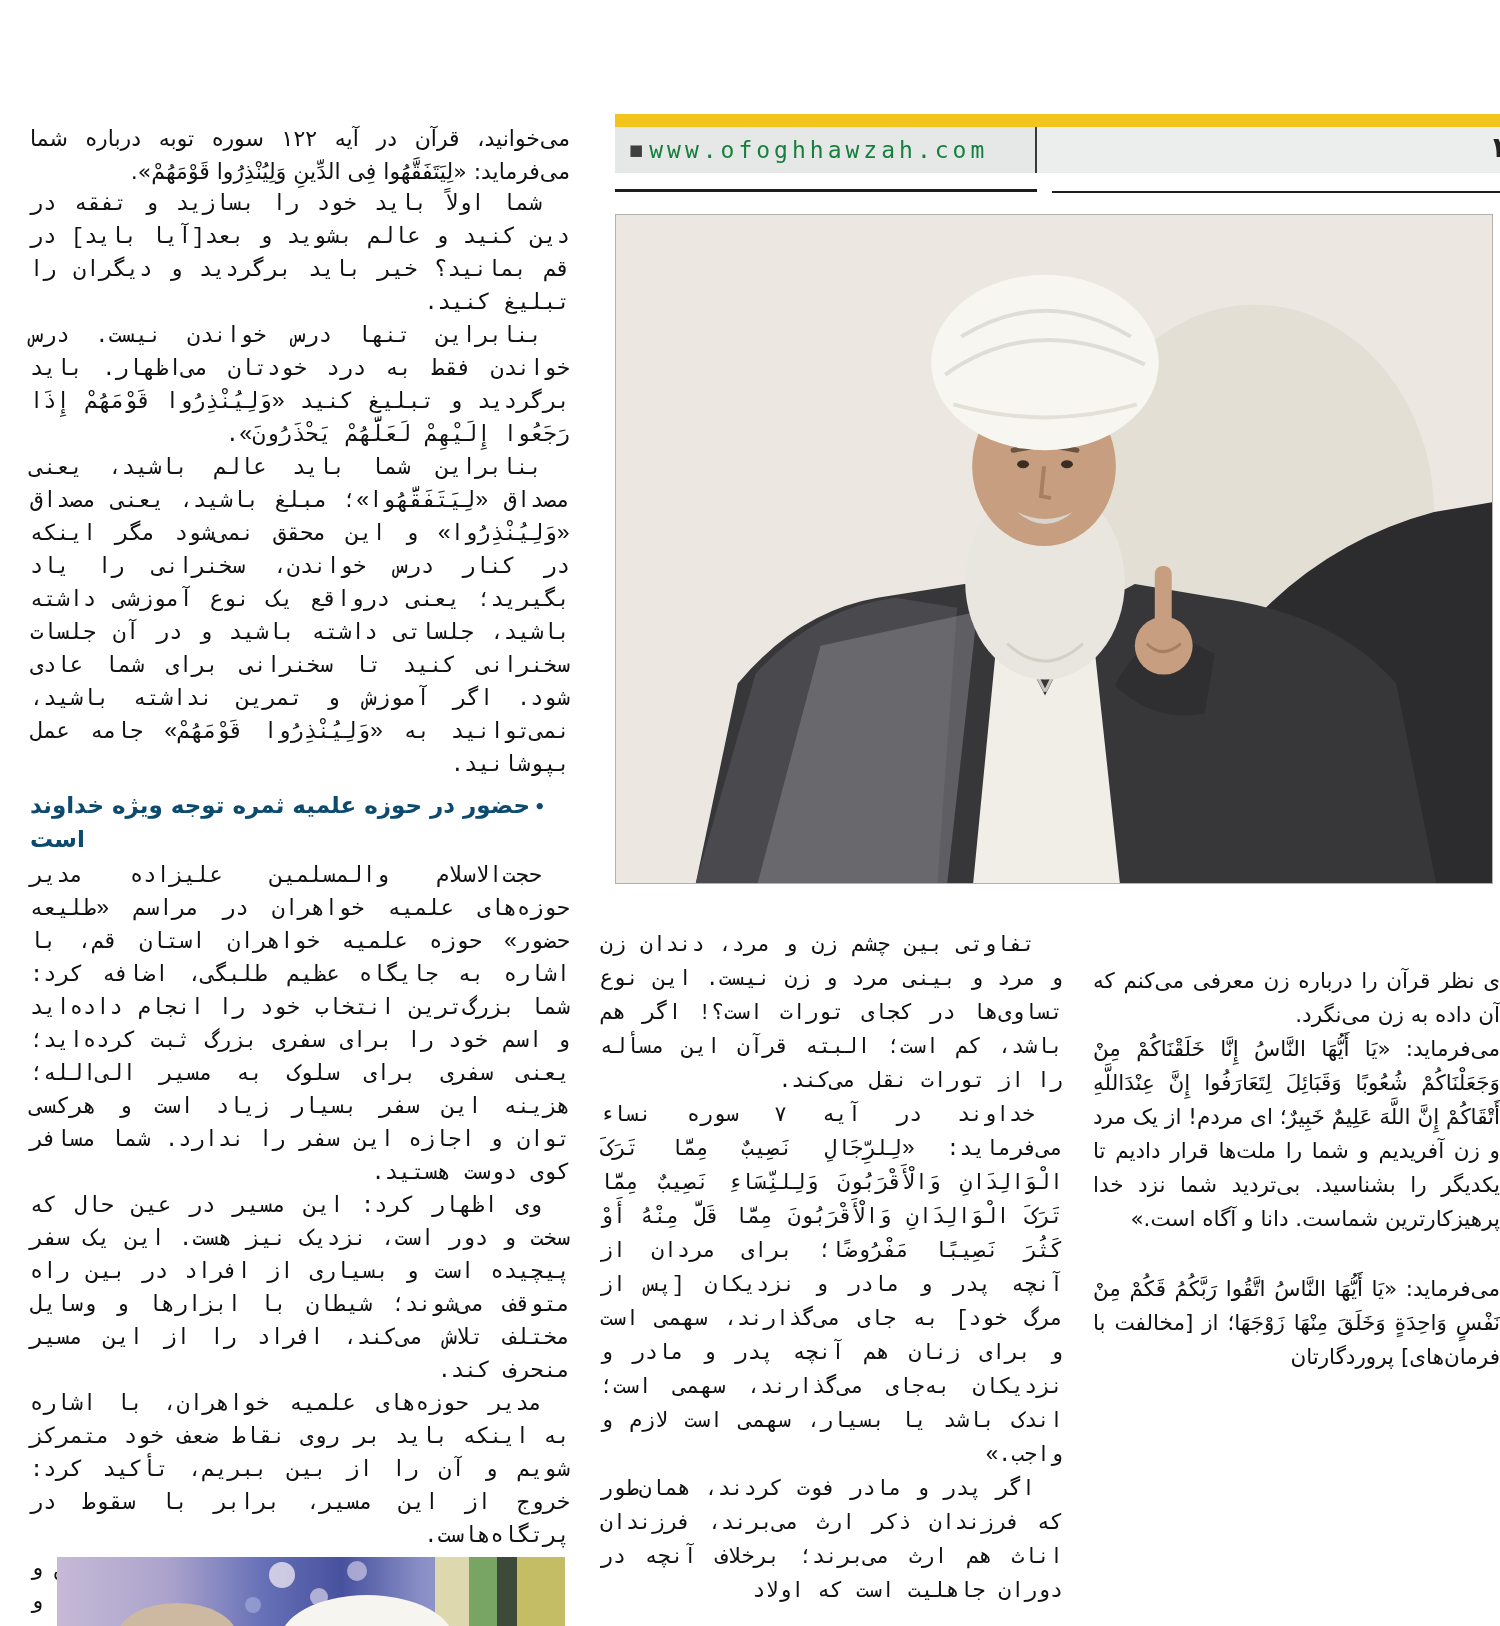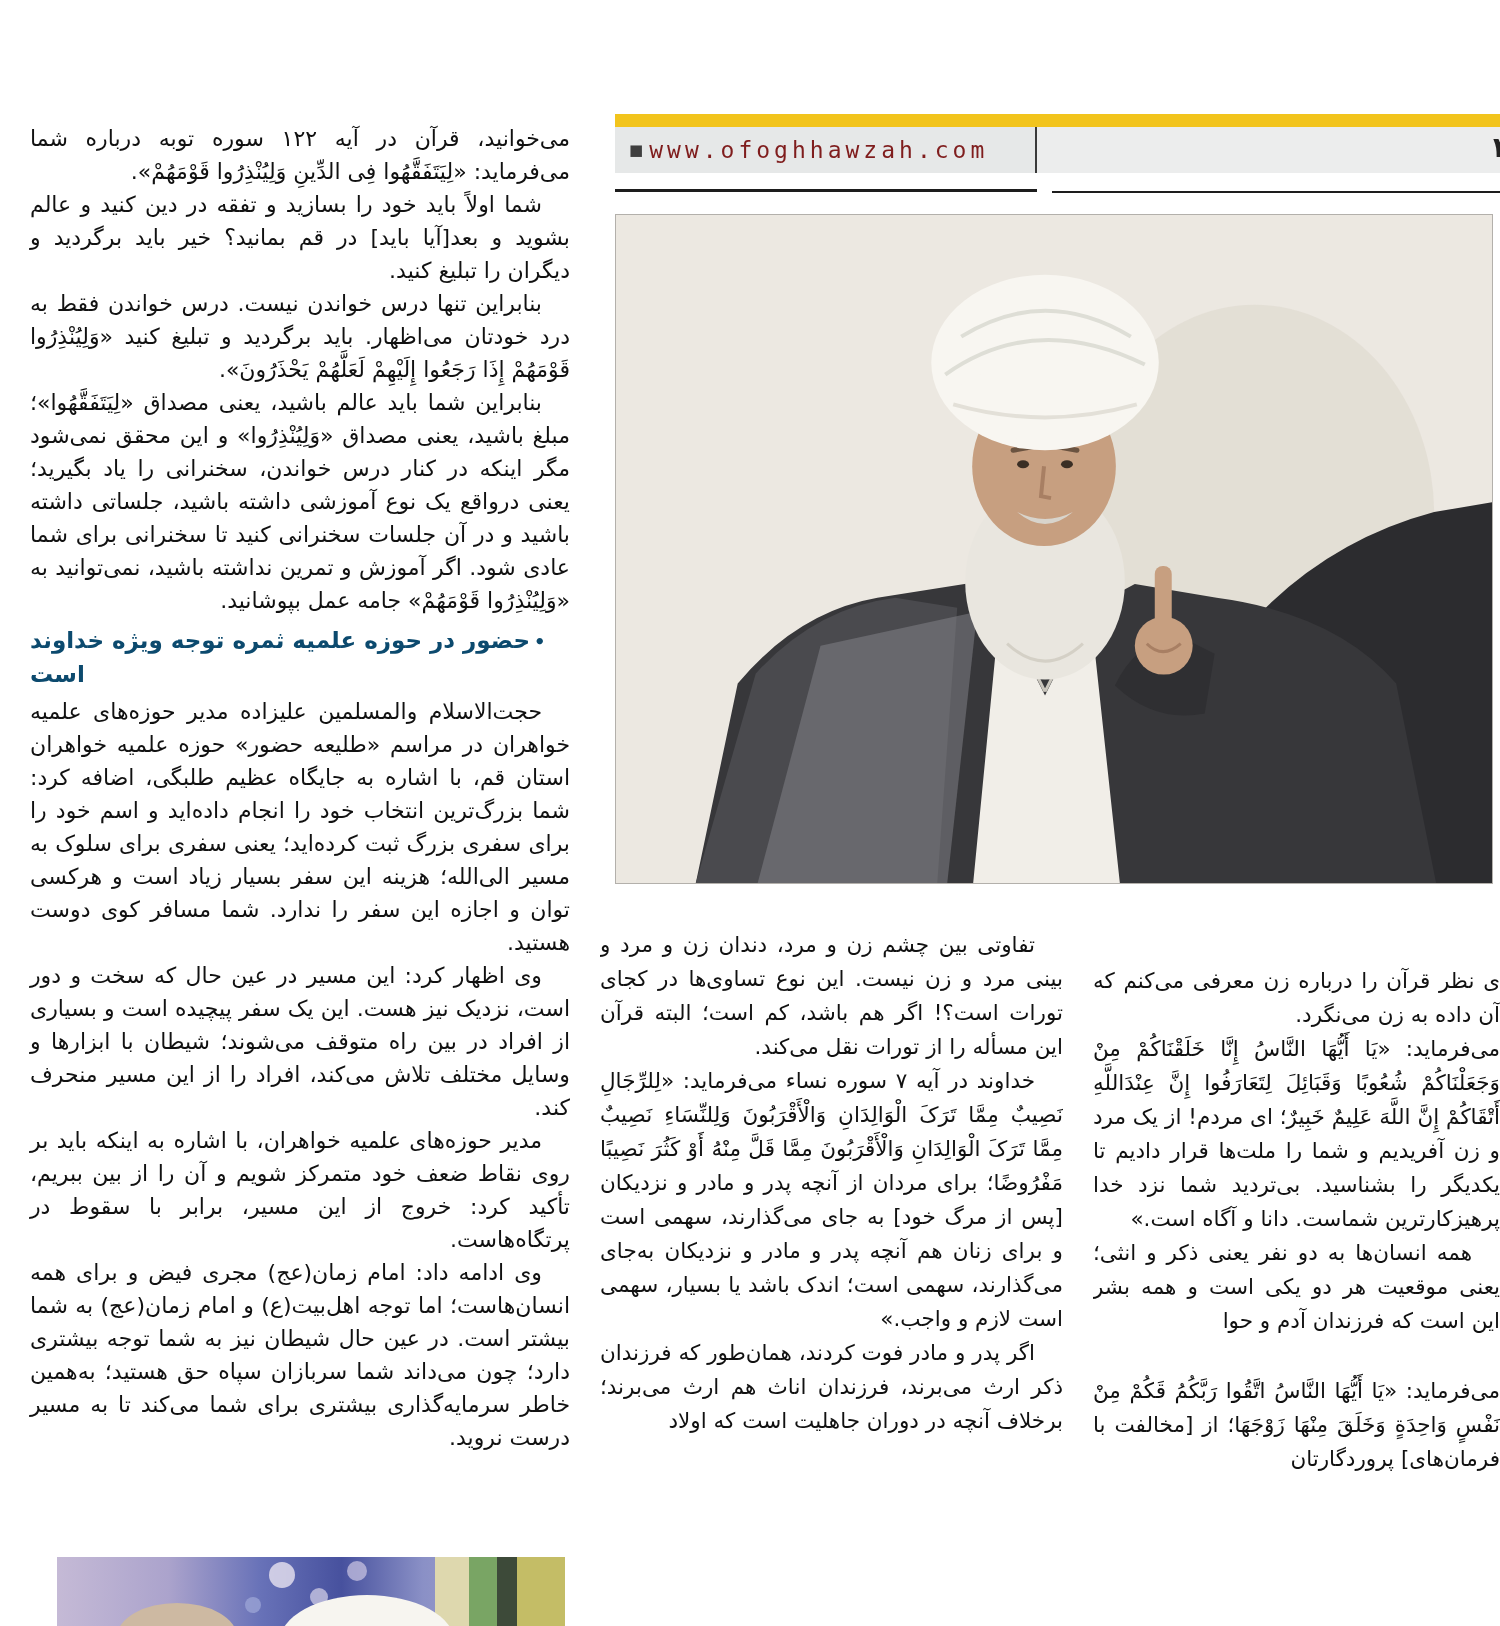--- a/index.html
+++ b/index.html
@@ -3,39 +3,39 @@
 <meta charset="utf-8">
 <style>
   html,body{margin:0;padding:0;background:#fff;}
   .page{position:relative;width:1500px;height:1626px;background:#ffffff;overflow:hidden;
         font-family:"DejaVu Sans",sans-serif;color:#111;}
   
   .topbar-yellow{position:absolute;left:615px;top:114px;width:885px;height:13px;background:#f2c41c;}
   .url-box{position:absolute;left:615px;top:127px;width:422px;height:46px;background:#e6e8e8;
            border-right:2px solid #3a3a3a;display:flex;align-items:center;padding-left:14px;box-sizing:border-box;}
   .url-bullet{font-size:15px;color:#3f3f3f;margin-right:6px;}
-  .url-text{font-family:"DejaVu Sans Mono",monospace;font-size:23px;letter-spacing:4px;color:#7f1d1d;}
+  .url-text{font-family:"DejaVu Sans Mono",monospace;font-size:23px;letter-spacing:4px;color:#15803d;}
   .page-strip{position:absolute;left:1037px;top:127px;width:463px;height:46px;background:#eceded;}
   .page-num{position:absolute;right:-10px;top:4px;font-size:28px;font-weight:bold;color:#222;}
   .rule{position:absolute;background:#1d1d1d;}
   .rule-left{left:615px;top:189px;width:422px;height:3px;}
   .rule-right{left:1052px;top:191px;width:448px;height:2px;}
   
   .main-photo{position:absolute;left:615px;top:214px;width:878px;height:670px;margin:0;
               border:1px solid #b3b0ab;box-sizing:border-box;background:#ece8e1;}
   .main-photo svg{display:block;width:100%;height:100%;}
   .bottom-photo{position:absolute;left:57px;top:1557px;width:508px;height:69px;margin:0;overflow:hidden;}
   .bottom-photo svg{display:block;width:100%;height:100%;}
   
   .col{position:absolute;direction:rtl;margin-top:26px;}
   .col p{margin:0;text-align:justify;}
   .col-left{left:30px;top:96px;width:540px;height:1452px;font-size:22px;line-height:33px;}
   .col-mid{left:600px;top:902px;width:463px;height:724px;font-size:21.5px;line-height:34px;overflow:hidden;}
   .col-right{left:1093px;top:902px;width:407px;height:724px;font-size:21.5px;line-height:34px;overflow:hidden;}
-  .col p.ind{text-indent:28px;}
+  .col p.ind{text-indent:28px;font-family:Liberation Mono, monospace;}
   .gap{margin-top:36px !important;}
   .subhead{margin:7px 0 4px 0;font-size:23px;font-weight:bold;color:#0c4a6e;text-align:left;letter-spacing:-0.5px;}
   .subhead .bullet{font-size:18px;margin-left:4px;}
 </style>
 </head>
 <body>
 
 <div class="page">
 
   <div class="topbar-yellow"></div>
@@ -126,17 +126,16 @@
 
   <section class="col col-mid" dir="rtl">
     <p class="ind">تفاوتی بین چشم زن و مرد، دندان زن و مرد و بینی مرد و زن نیست. این نوع تساوی‌ها در کجای تورات است؟! اگر هم باشد، کم است؛ البته قرآن این مسأله را از تورات نقل می‌کند.</p>
     <p class="ind">خداوند در آیه ۷ سوره نساء می‌فرماید: «لِلرِّجَالِ نَصِیبٌ مِمَّا تَرَکَ الْوَالِدَانِ وَالْأَقْرَبُونَ وَلِلنِّسَاءِ نَصِیبٌ مِمَّا تَرَکَ الْوَالِدَانِ وَالْأَقْرَبُونَ مِمَّا قَلَّ مِنْهُ أَوْ کَثُرَ نَصِیبًا مَفْرُوضًا؛ برای مردان از آنچه پدر و مادر و نزدیکان [پس از مرگ خود] به جای می‌گذارند، سهمی است و برای زنان هم آنچه پدر و مادر و نزدیکان به‌جای می‌گذارند، سهمی است؛ اندک باشد یا بسیار، سهمی است لازم و واجب.»</p>
     <p class="ind">اگر پدر و مادر فوت کردند، همان‌طور که فرزندان ذکر ارث می‌برند، فرزندان اناث هم ارث می‌برند؛ برخلاف آنچه در دوران جاهلیت است که اولاد</p>
   </section>
 
   <section class="col col-right" dir="rtl">
     <p class="gap">ی نظر قرآن را درباره زن معرفی می‌کنم که آن داده به زن می‌نگرد.</p>
     <p>می‌فرماید: «یَا أَیُّهَا النَّاسُ إِنَّا خَلَقْنَاکُمْ مِنْ وَجَعَلْنَاکُمْ شُعُوبًا وَقَبَائِلَ لِتَعَارَفُوا إِنَّ عِنْدَاللَّهِ أَتْقَاکُمْ إِنَّ اللَّهَ عَلِیمٌ خَبِیرٌ؛ ای مردم! از یک مرد و زن آفریدیم و شما را ملت‌ها قرار دادیم تا یکدیگر را بشناسید. بی‌تردید شما نزد خدا پرهیزکارترین شماست. دانا و آگاه است.»</p>
-    <p class="ind">همه انسان‌ها به دو نفر یعنی ذکر و انثی؛ یعنی موقعیت هر دو یکی است و همه بشر این است که فرزندان آدم و حوا</p>
     <p class="gap">می‌فرماید: «یَا أَیُّهَا النَّاسُ اتَّقُوا رَبَّکُمُ قَکُمْ مِنْ نَفْسٍ وَاحِدَةٍ وَخَلَقَ مِنْهَا زَوْجَهَا؛ از [مخالفت با فرمان‌های] پروردگارتان</p>
   </section>
 
 </div>
 
 </body></html>

